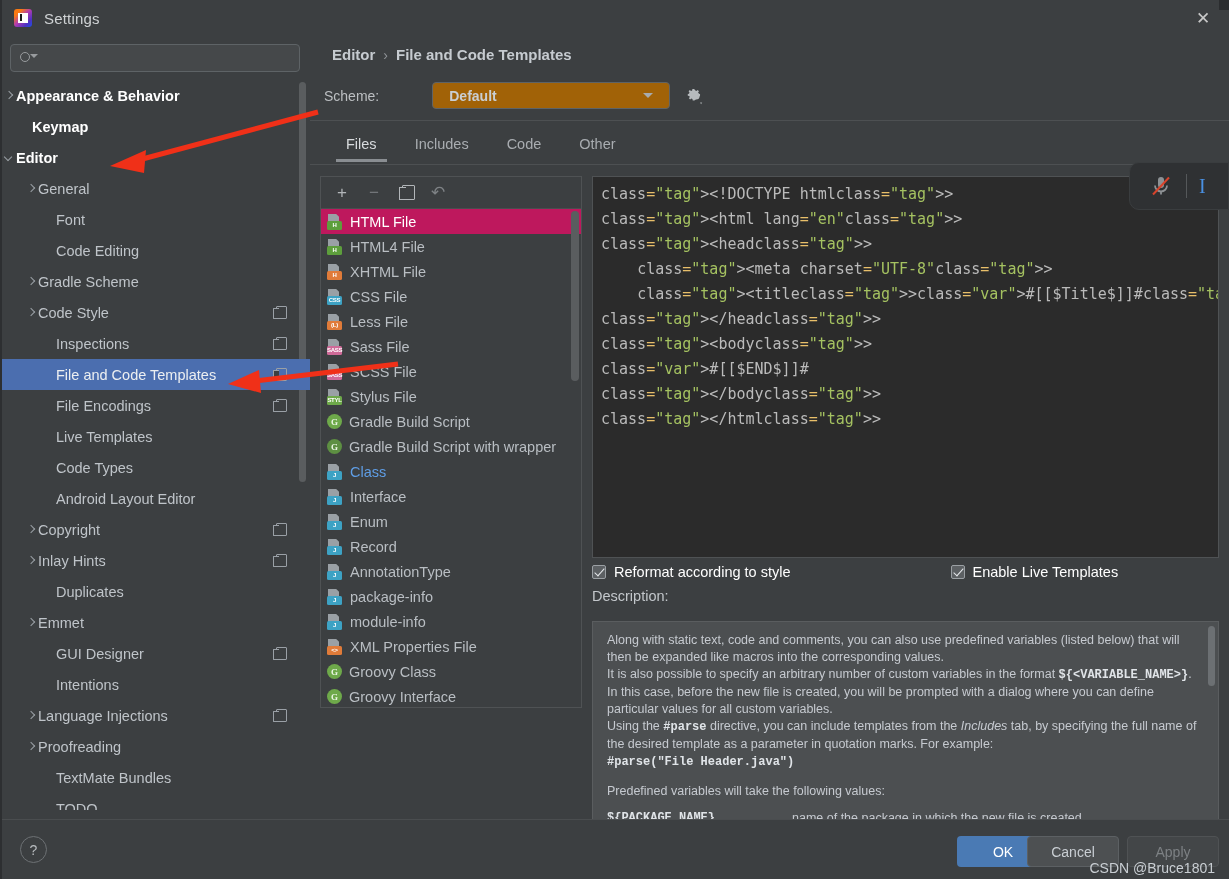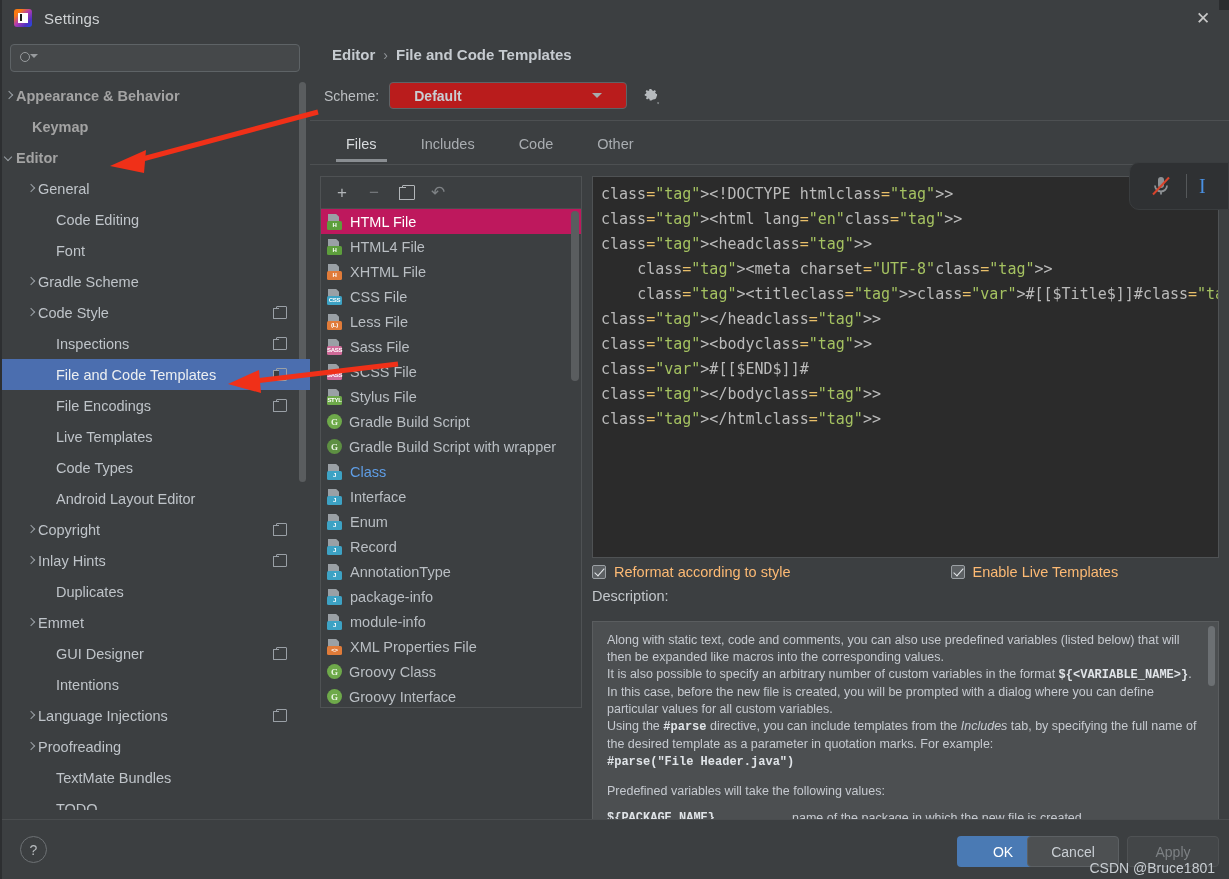--- a/index.html
+++ b/index.html
@@ -84,21 +84,21 @@
     content: ""; position: absolute; left: 4px; top: 3px;
     width: 5px; height: 5px; border-right: 1.6px solid #9aa0a6; border-top: 1.6px solid #9aa0a6;
     transform: rotate(45deg);
   }
   .tree-row .arrow.down::before {
     content: ""; position: absolute; left: 3px; top: 3px;
     width: 5px; height: 5px; border-right: 1.6px solid #9aa0a6; border-top: 1.6px solid #9aa0a6;
     transform: rotate(135deg);
   }
   .tree-label { font-size: 14.5px; color: #bfc4c9; }
-  .tree-row.bold .tree-label { font-weight: bold; color: #a3a3a3; }
+  .tree-row.bold .tree-label { font-weight: bold; color: #ffffff; }
   .tree-row.selected .tree-label { color: #eceff1; }
   .copy-badge {
     position: absolute; right: 24px; width: 13px; height: 13px;
   }
   .copy-badge::before {
     content: ""; position: absolute; left: 3px; top: 0; width: 9px; height: 11px;
     border: 1.4px solid #9aa0a6; border-radius: 1px;
   }
   .copy-badge::after {
     content: ""; position: absolute; left: 0; top: 2px; width: 5px; height: 9px;
@@ -121,38 +121,39 @@
     display: flex; align-items: center; gap: 8px;
   }
   .breadcrumb .sep { color: #8e9296; font-weight: normal; font-size: 14px; }
 
   .scheme-row {
     position: absolute; left: 14px; top: 46px;
     display: flex; align-items: center; gap: 10px;
   }
   .scheme-label { font-size: 14px; color: #bcbfc2; }
   .scheme-select {
-    width: 238px; height: 27px; background: #b91c1c;
+    width: 238px; height: 27px; background: #a16207;
     border: 1px solid #5e6366; border-radius: 4px;
-    display: flex; align-items: center; padding: 0 24px;
+    display: flex; align-items: center; padding: 0 16px;
     font-size: 14px; font-weight: bold; color: #c9ced3;
     justify-content: space-between;
+    margin-left: 43px;
   }
   .caret-down {
     width: 0; height: 0; border-left: 5px solid transparent;
     border-right: 5px solid transparent; border-top: 5px solid #a7abae;
   }
   .gear-icon { width: 20px; height: 20px; position: relative; margin-left: 6px; }
   .gear-icon svg { display: block; }
 
   .hr {
     position: absolute; left: 0; top: 84px; width: 919px; height: 1px; background: #4d5052;
   }
   .tabs {
-    position: absolute; left: 18px; top: 92px; display: flex; gap: 8px;
+    position: absolute; left: 18px; top: 92px; display: flex; gap: 2px;
   }
   .tab {
     padding: 8px 18px 10px 18px; font-size: 14.5px; color: #a9adb1; position: relative;
   }
   .tab.active { color: #d8dbde; }
   .tab.active::after {
     content: ""; position: absolute; left: 8px; right: 8px; bottom: 0; height: 3px;
     background: #8a8e92;
   }
   .tabs-underline {
@@ -231,21 +232,21 @@
   }
   .code .tag  { color: #e8bf6a; }
   .code .attr { color: #bababa; }
   .code .val  { color: #a5c261; }
 
   
   .chk-row {
     position: absolute; left: 282px; top: 528px; width: 640px;
     display: flex; align-items: center;
   }
-  .chk { display: flex; align-items: center; gap: 8px; font-size: 14.5px; color: #fdba74; }
+  .chk { display: flex; align-items: center; gap: 8px; font-size: 14.5px; color: #ffffff; }
   .chk .box {
     width: 14px; height: 14px; border: 1px solid #9ba0a4; border-radius: 2px;
     background: #5c6063; position: relative; flex: none;
   }
   .chk .box::after {
     content: ""; position: absolute; left: 4px; top: 0px; width: 4px; height: 9px;
     border-right: 1.8px solid #e6e9ec; border-bottom: 1.8px solid #e6e9ec;
     transform: rotate(42deg);
   }
   .chk2 { margin-left: 160px; }
@@ -349,26 +350,26 @@
           <span class="tree-label">Editor</span>
         </div>
         <div class="tree-row">
           <div style="width: 22px; flex: 0 0 auto;"></div>
           <span class="arrow right"></span>
           <span class="tree-label">General</span>
         </div>
         <div class="tree-row">
           <div style="width: 40px; flex: 0 0 auto;"></div>
           <span class="arrow "></span>
+          <span class="tree-label">Font</span>
+        </div>
+        <div class="tree-row">
+          <div style="width: 40px; flex: 0 0 auto;"></div>
+          <span class="arrow "></span>
           <span class="tree-label">Code Editing</span>
-        </div>
-        <div class="tree-row">
-          <div style="width: 40px; flex: 0 0 auto;"></div>
-          <span class="arrow "></span>
-          <span class="tree-label">Font</span>
         </div>
         <div class="tree-row">
           <div style="width: 22px; flex: 0 0 auto;"></div>
           <span class="arrow right"></span>
           <span class="tree-label">Gradle Scheme</span>
         </div>
         <div class="tree-row">
           <div style="width: 22px; flex: 0 0 auto;"></div>
           <span class="arrow right"></span>
           <span class="tree-label">Code Style</span>

